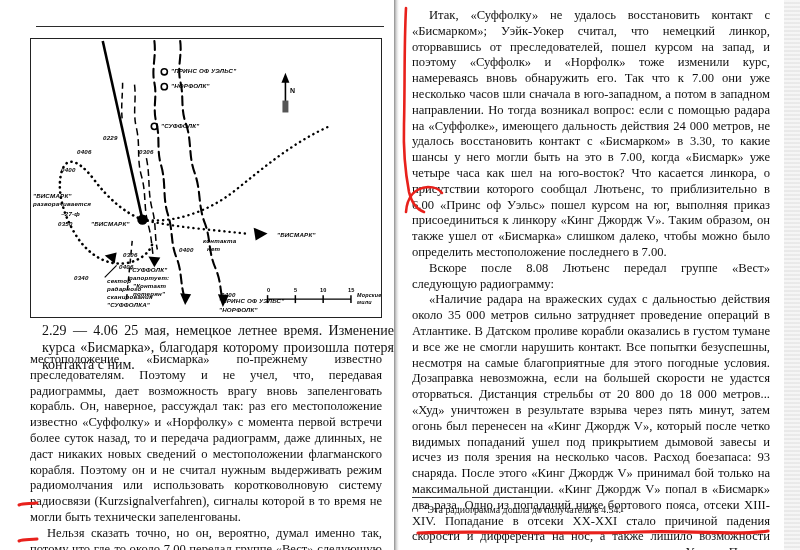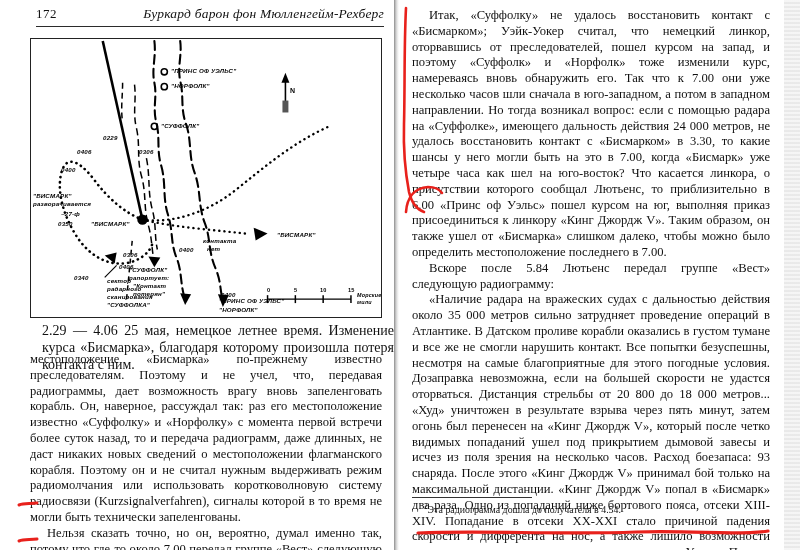--- a/index.html
+++ b/index.html
@@ -55,24 +55,20 @@
 
   
   .ink{position:absolute;pointer-events:none;}
   .ink svg{display:block;overflow:visible;}
 </style>
 </head>
 <body>
 
 <div class="page">
 
-  <div class="runhead">
-    <span class="folio">172</span>
-    <span class="runtitle">Буркард барон фон Мюлленгейм-Рехберг</span>
-  </div>
   <div class="runrule"></div>
 
   <div class="figure">
     <div class="mapbox">
       <svg class="mapsvg" viewBox="0 0 352 280">
 
         <g fill="none" stroke="#000" stroke-width="2.1" stroke-linecap="round">
           <path d="M124,2 C126,18 121,30 124,44 C127,58 122,70 126,84 C130,100 126,112 131,128
                    C136,146 132,160 138,178 C143,194 140,206 147,222 C152,236 150,248 155,262" stroke-dasharray="9 5"></path>
           <path d="M150,2 C152,16 147,28 150,42 C154,58 150,70 156,86 C162,104 158,118 165,136
@@ -175,21 +171,21 @@
 
   <div class="caption">2.29 — 4.06 25 мая, немецкое летнее время. Изменение курса «Бисмарка», благодаря которому произошла потеря контакта с ним.</div>
 
   <div class="col colL">
     <p class="noind">местоположение «Бисмарка» по-прежнему известно преследователям. Поэтому и не учел, что, передавая радиограммы, дает возможность врагу вновь запеленговать корабль. Он, наверное, рассуждал так: раз его местоположение известно «Суффолку» и «Норфолку» с момента первой встречи более суток назад, то и передача радиограмм, даже длинных, не даст никаких новых сведений о местоположении флагманского корабля. Поэтому он и не считал нужным выдерживать режим радиомолчания или использовать коротковолновую систему радиосвязи (Kurzsignalverfahren), сигналы которой в то время не могли быть технически запеленгованы.</p>
     <p>Нельзя сказать точно, но он, вероятно, думал именно так, потому что где-то около 7.00 передал группе «Вест» следующую радиограмму: «Линкор, два тяжелых крейсера продолжают поддерживать контакт».</p>
   </div>
 
   <div class="col colR">
     <p>Итак, «Суффолку» не удалось восстановить контакт с «Бисмарком»; Уэйк-Уокер считал, что немецкий линкор, оторвавшись от преследователей, пошел курсом на запад, и поэтому «Суффолк» и «Норфолк» тоже изменили курс, намереваясь вновь обнаружить его. Так что к 7.00 они уже несколько часов шли сначала в юго-западном, а потом в западном направлении. Но тогда возникал вопрос: если с помощью радара на «Суффолке», имеющего дальность действия 24 000 метров, не удалось восстановить контакт с «Бисмарком» в 3.30, то какие шансы у него могли быть на это в 7.00, когда «Бисмарк» уже четыре часа как шел на юго-восток? Что касается линкора, о присутствии которого сообщал Лютьенс, то приблизительно в 6.00 «Принс оф Уэльс» пошел курсом на юг, выполняя приказ присоединиться к линкору «Кинг Джордж V». Таким образом, он также ушел от «Бисмарка» слишком далеко, чтобы можно было определить местоположение последнего в 7.00.</p>
-    <p>Вскоре после 5.84 Лютьенс передал группе «Вест» следующую радиограмму:</p>
+    <p>Вскоре после 8.08 Лютьенс передал группе «Вест» следующую радиограмму:</p>
     <p>«Наличие радара на вражеских судах с дальностью действия около 35 000 метров сильно затрудняет проведение операций в Атлантике. В Датском проливе корабли оказались в густом тумане и все же не смогли нарушить контакт. Все попытки безуспешны, несмотря на самые благоприятные для этого погодные условия. Дозаправка невозможна, если на большей скорости не удастся оторваться. Дистанция стрельбы от 20 800 до 18 000 метров... «Худ» уничтожен в результате взрыва через пять минут, затем огонь был перенесен на «Кинг Джордж V», который после четко видимых попаданий ушел под прикрытием дымовой завесы и исчез из поля зрения на несколько часов. Расход боезапаса: 93 снаряда. После этого «Кинг Джордж V» принимал бой только на максимальной дистанции. «Кинг Джордж V» попал в «Бисмарк» два раза. Одно из попаданий ниже бортового пояса, отсеки XIII-XIV. Попадание в отсеки XX-XXI стало причиной падения скорости и дифферента на нос, а также лишило возможности использовать носовые топливные цистерны. Уход «Принца Ойгена» стал возможным благодаря тому, что «Бисмарк» в тумане завязал бой с крейсером и линкором. На наш радар сильно влияют сотрясения, особенно от отдачи орудий».</p>
   </div>
 
   <div class="fnrule"></div>
   <div class="footnotes">
     <p>
       <sup>2</sup><span>Эта радиограмма дошла до получателя в 4.54.</span>
     </p>
   </div>
 

